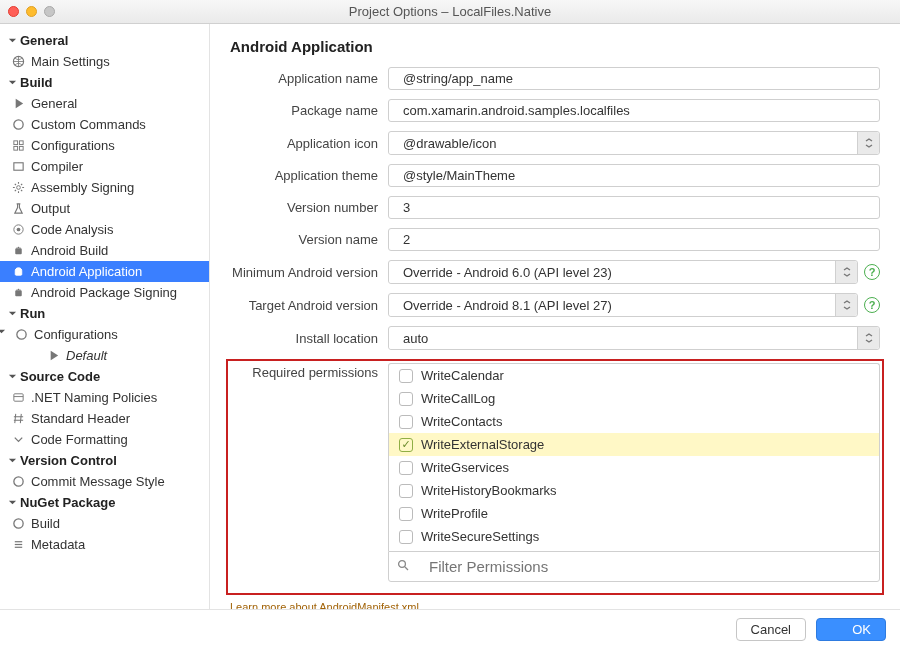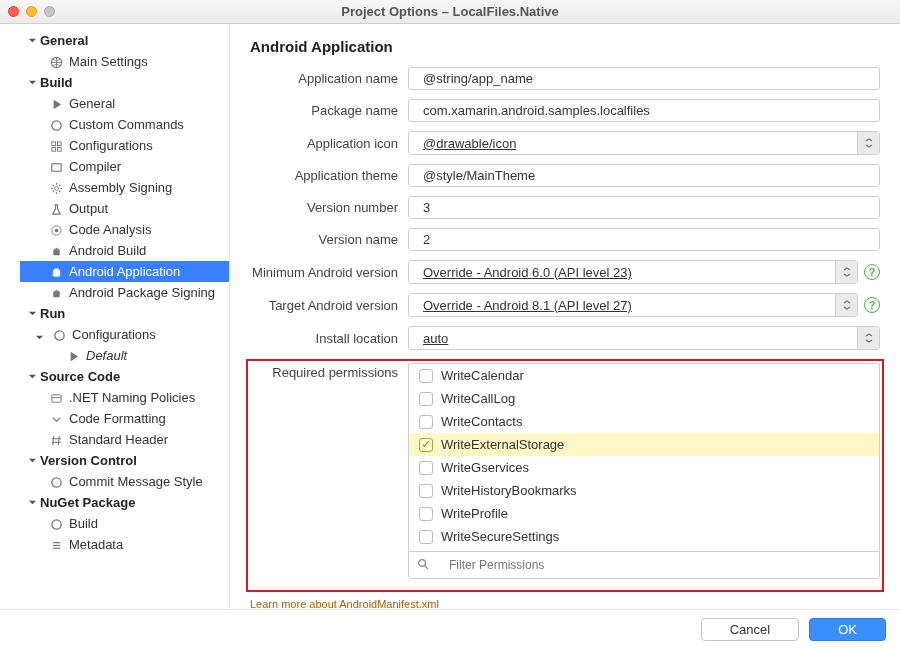--- a/index.html
+++ b/index.html
@@ -13,53 +13,51 @@
   overflow: hidden;
 }
 .titlebar {
   height: 24px;
   background: linear-gradient(#f7f7f7, #eaeaea);
   border-bottom: 1px solid #d0d0d0;
   display: flex;
   align-items: center;
   padding: 0 8px;
   position: relative;
-  font-weight: bold;
 }
 .traffic-lights { display: flex; gap: 7px; }
 .tl { width: 11px; height: 11px; border-radius: 50%; }
 .tl.close { background: #ff5f57; border: 0.5px solid #e33e32; }
 .tl.min   { background: #febc2e; border: 0.5px solid #e0a024; }
 .tl.max   { background: #c6c6c6; border: 0.5px solid #a9a9a9; }
 .title { position: absolute; left: 0; right: 0; text-align: center; font-size: 13px; color: #555; }
 .wnd { display: flex; height: 585px; background: #fff; }
 .sidebar {
   width: 210px;
   border-right: 1px solid #e3e3e3;
   padding: 6px 0;
   overflow-y: auto;
   background: #fff;
-  margin-left: 20px;
 }
 .tree-cat {
   display: flex;
   align-items: center;
   padding: 3px 8px;
   font-weight: 600;
   color: #222;
   cursor: default;
 }
 .tree-cat .caret {
   width: 10px; height: 10px; display: inline-block; margin-right: 2px;
 }
 .caret svg { display: block; }
 .tree-item {
   display: flex;
-  align-items: flex-end;
-  padding: 3px 8px 3px 29px;
+  align-items: flex-start;
+  padding: 3px 8px 3px 11px;
   cursor: default;
   gap: 6px;
   color: #333;
 }
 .tree-item.depth2 { padding-left: 46px; font-style: italic; }
 .tree-item.selected { background: #3a7fff; color: #fff; }
 .tree-item .ico { width: 14px; height: 14px; display: inline-flex; align-items: center; justify-content: center; flex-shrink: 0; }
 .main {
   flex: 1;
   padding: 14px 20px 10px 20px;
@@ -73,21 +71,21 @@
 .row.top { align-items: flex-start; }
 .lbl { width: 158px; text-align: right; padding-right: 10px; color: #444; font-size: 13px; }
 .fld { flex: 1; }
 input[type=text] {
   width: 100%; border: 1px solid #cfcfcf; border-radius: 3px; padding: 3px 14px;
   font-size: 13px; color: #333; background: #fff;
 }
 .select-like {
   display: flex; align-items: center; border: 1px solid #cfcfcf; border-radius: 3px; background: #fff;
 }
-.select-like input { border: none; flex: 1; outline: none; text-decoration: underline; }
+.select-like input { border: none; flex: 1; outline: none; }
 .select-like .sel-btn {
   width: 22px; height: 22px; display: flex; align-items: center; justify-content: center;
   background: #eaeaea; border-left: 1px solid #d0d0d0; border-radius: 0 3px 3px 0;
 }
 .fld-wrap { display: flex; align-items: center; gap: 6px; }
 .help { width: 16px; height: 16px; border-radius: 50%; border: 1.5px solid #4caf50; color: #4caf50; display: flex; align-items: center; justify-content: center; font-size: 11px; font-weight: bold; }
 .perm-box {
   border: 2.5px solid #c82020;
   padding: 2px;
   margin-left: -4px;
@@ -102,28 +100,28 @@
 }
 .perm-item.hl { background: #fff8c6; }
 .perm-cb {
   width: 14px; height: 14px; border: 1px solid #bbb; border-radius: 3px; margin-right: 8px;
   display: flex; align-items: center; justify-content: center; font-size: 11px;
 }
 .perm-cb.checked { border-color: #8fae44; color: #6a8a2a; }
 .filter {
   border: 1px solid #cfcfcf; border-radius: 0 0 3px 3px; padding: 3px 8px; display: flex; align-items: center; gap: 6px;
 }
-.filter input { border: none; flex: 1; outline: none; font-size: 12px; }
+.filter input { border: none; flex: 1; outline: none; font-size: 15px; }
 .link { color: #a16207; text-decoration: underline; font-size: 11px; margin-top: 6px; display: inline-block; }
 .footer {
   height: 40px; border-top: 1px solid #e3e3e3; background: #fff;
   display: flex; justify-content: flex-end; align-items: center; padding: 0 14px; gap: 10px;
 }
 .btn {
-  min-width: 70px; padding: 3px 28px; border: 1px solid #c6c6c6; border-radius: 4px;
+  min-width: 70px; padding: 3px 14px; border: 1px solid #c6c6c6; border-radius: 4px;
   background: #fff; font-size: 13px; text-align: right; cursor: pointer;
 }
 .btn.primary { background: #3a8fff; color: #fff; border-color: #2e7be0; }
 .ico svg { width: 13px; height: 13px; }
 .tree-item.selected .ico svg { fill: #fff; stroke: #fff; }
 </style>
 </head>
 <body>
 
 <div class="titlebar">
@@ -298,32 +296,32 @@
           <svg viewBox="0 0 14 14">
             <rect x="2" y="3" width="10" height="8" rx="1" stroke="#777" fill="none"></rect>
             <line x1="2" y1="6" x2="12" y2="6" stroke="#777"></line>
           </svg>
         </span>
         <span>.NET Naming Policies</span>
       </div>
       <div class="tree-item">
         <span class="ico">
           <svg viewBox="0 0 14 14">
+            <path d="M4 2 L3 12 M10 2 L9 12 M2 5 H12 M2 9 H12" stroke="#777" stroke-width="1.1"></path>
+          </svg>
+        </span>
+        <span>Standard Header</span>
+      </div>
+      <div class="tree-item">
+        <span class="ico">
+          <svg viewBox="0 0 14 14">
             <path d="M3 5 L7 9 L11 5" stroke="#777" stroke-width="1.4" fill="none"></path>
           </svg>
         </span>
         <span>Code Formatting</span>
-      </div>
-      <div class="tree-item">
-        <span class="ico">
-          <svg viewBox="0 0 14 14">
-            <path d="M4 2 L3 12 M10 2 L9 12 M2 5 H12 M2 9 H12" stroke="#777" stroke-width="1.1"></path>
-          </svg>
-        </span>
-        <span>Standard Header</span>
       </div>
       <div class="tree-cat">
         <span class="caret">
           <svg width="9" height="9" viewBox="0 0 10 10">
             <path d="M1 3 L5 7 L9 3 Z" fill="#555"></path>
           </svg>
         </span>
         <span>Version Control</span>
       </div>
       <div class="tree-item">

